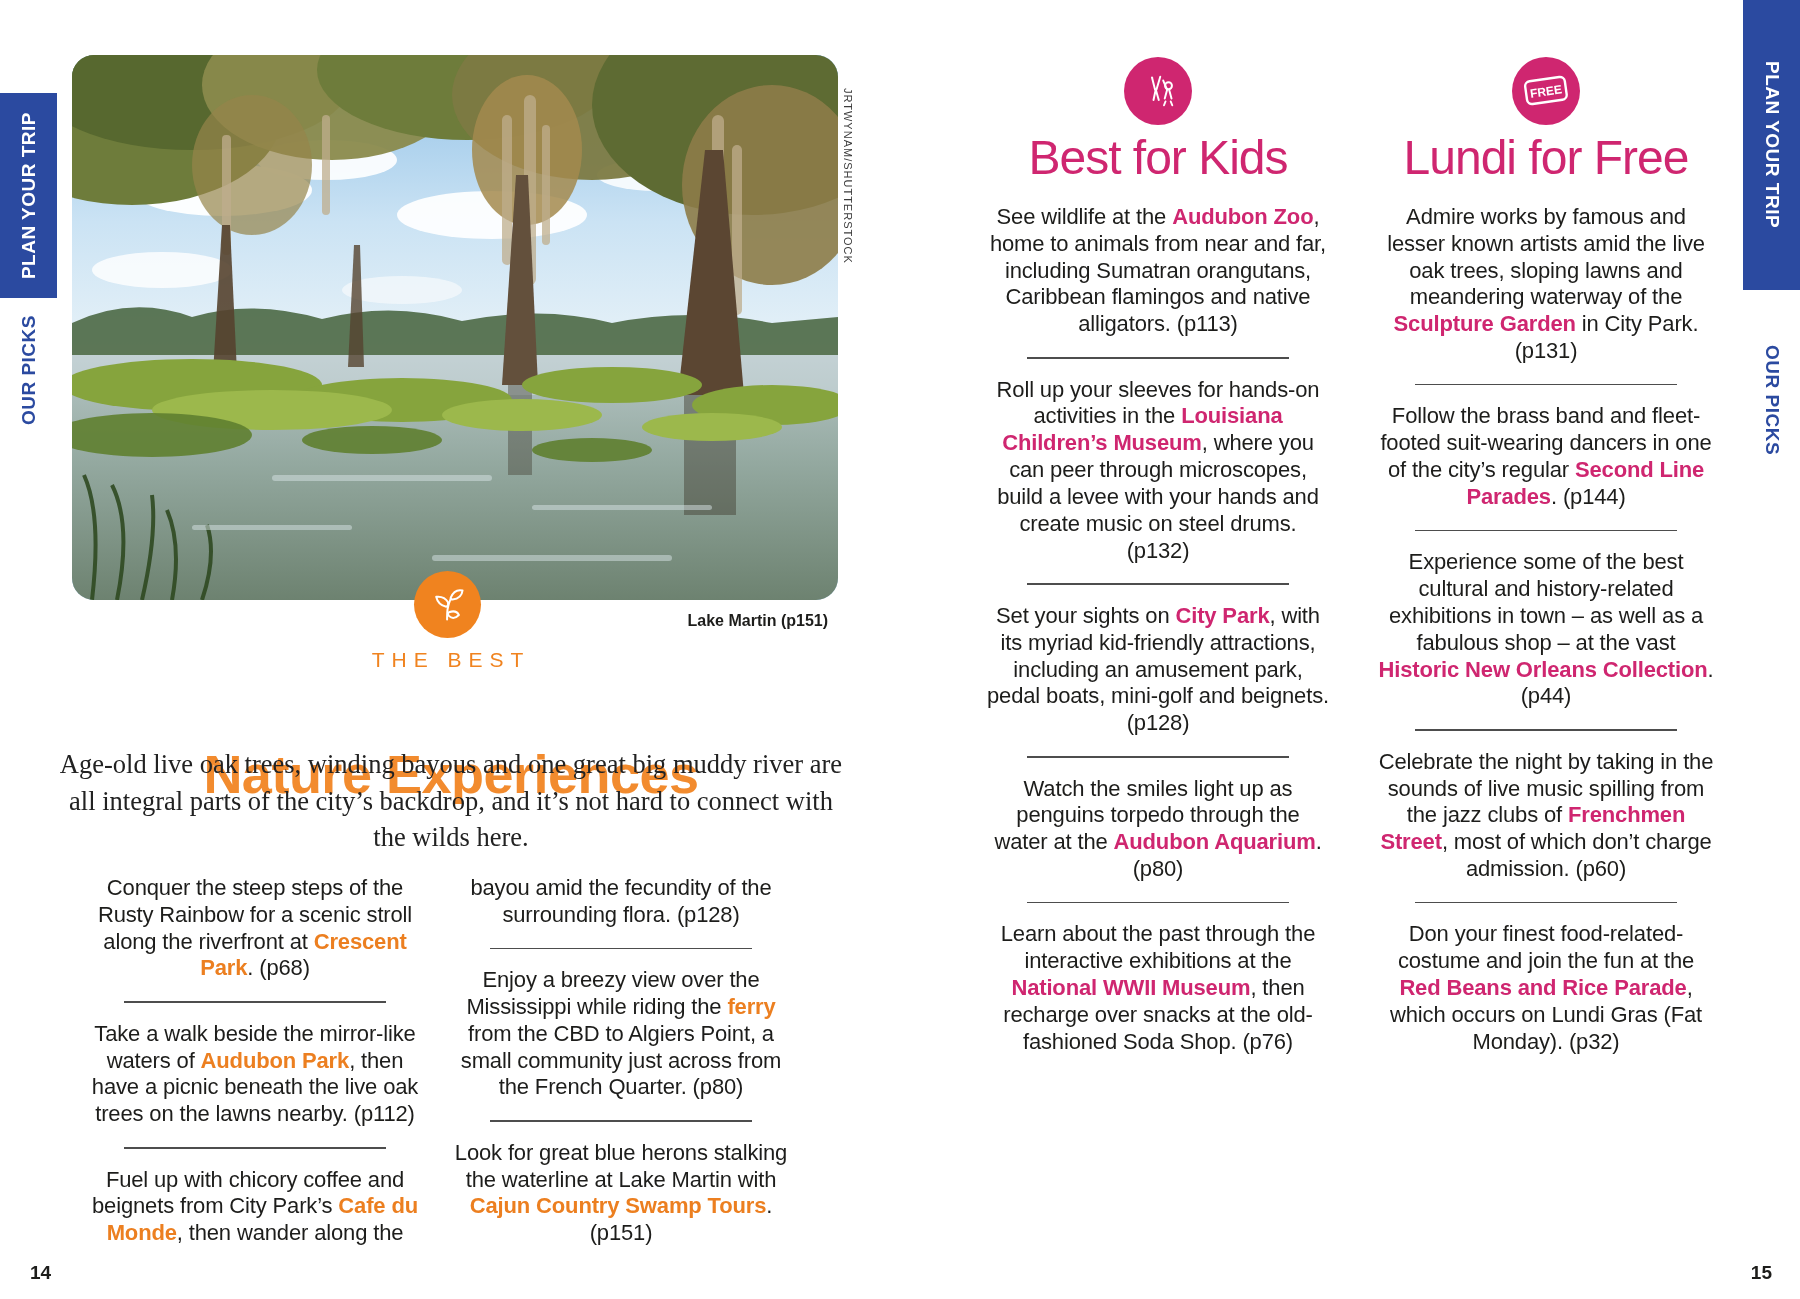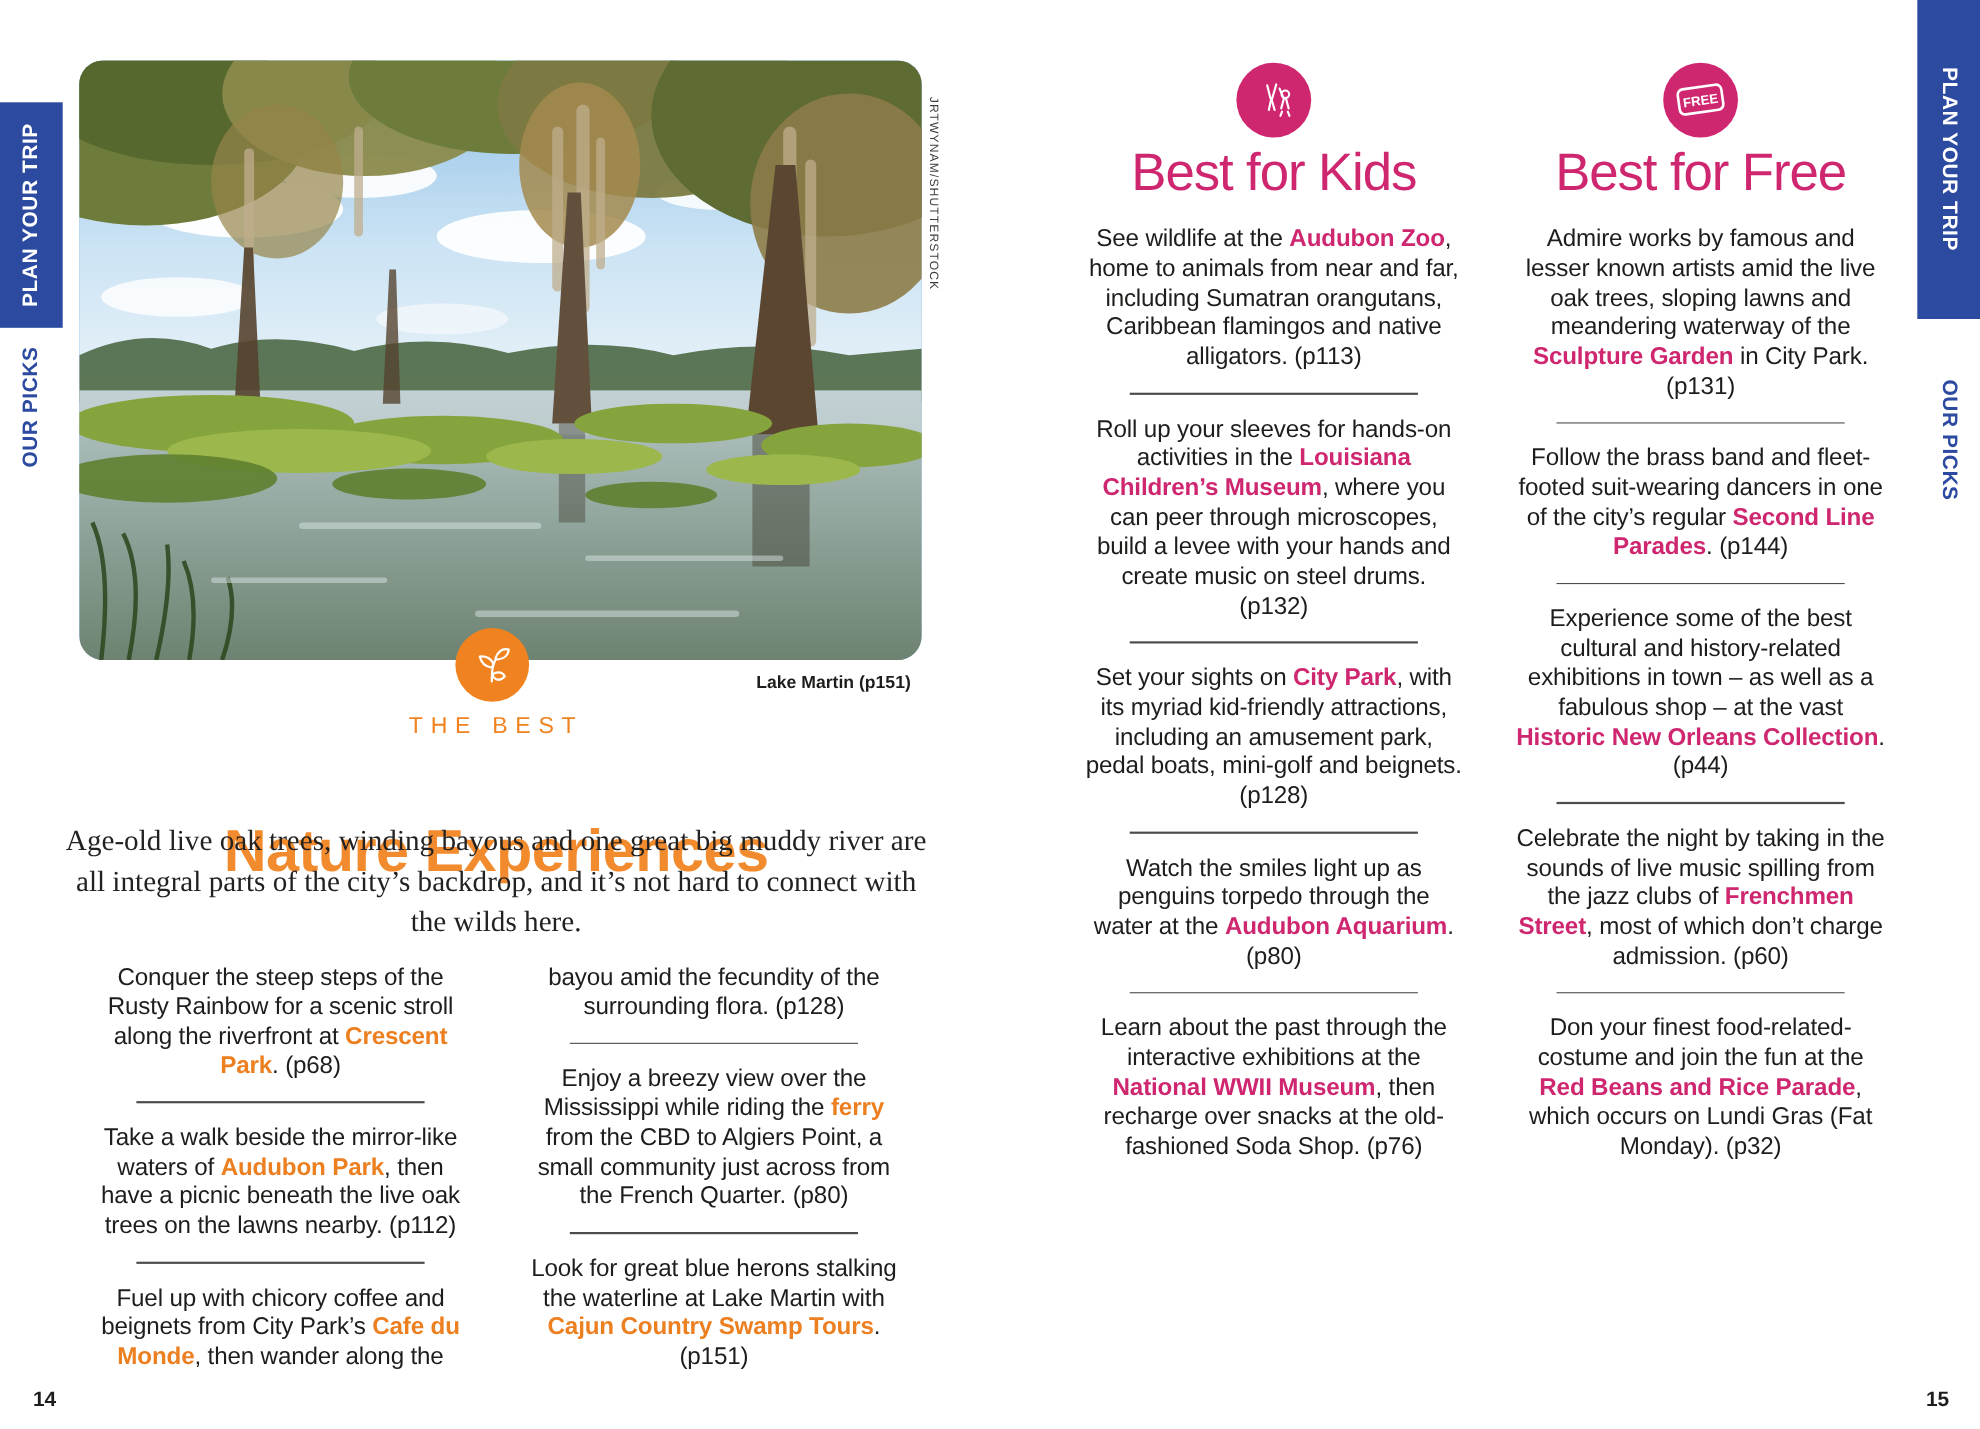--- a/index.html
+++ b/index.html
@@ -31,21 +31,21 @@
   .photo{position:absolute;left:72px;top:55px;width:766px;height:545px;border-radius:22px;overflow:hidden;background:#9cc6e8;}
   .photo svg{display:block;width:100%;height:100%;}
   .credit{position:absolute;left:842px;top:88px;writing-mode:vertical-rl;font-size:11px;letter-spacing:1px;color:#3b3b3b;}
   .caption{position:absolute;left:500px;top:612px;width:328px;text-align:right;font-weight:bold;font-size:16px;}
   
   .badge{position:absolute;left:414px;top:571px;width:67px;height:67px;border-radius:50%;background:var(--orange);display:flex;align-items:center;justify-content:center;}
   .kicker{position:absolute;left:72px;top:648px;width:758px;text-align:center;color:var(--orange);font-weight:normal;font-size:21px;letter-spacing:7px;}
   .page-title{position:absolute;left:36px;top:707px;width:830px;text-align:center;color:#f28b2e;font-weight:bold;font-size:54px;letter-spacing:-.5px;}
   .intro{position:absolute;left:50px;top:746px;width:802px;text-align:center;font-family:"Liberation Serif",serif;font-size:26.5px;line-height:1.38;color:#222;}
   
-  .cols-left{position:absolute;left:72px;top:863px;width:760px;display:flex;gap:28px;}
+  .cols-left{position:absolute;left:72px;top:863px;width:760px;display:flex;}
   .col{width:366px;}
   .item{margin:12px;text-align:center;font-size:22px;line-height:1.22;letter-spacing:-.15px;}
   .divider{width:262px;height:1.5px;background:var(--divider);margin:19px auto 18px;}
   .orange-hl .hl{color:var(--orange-hl);font-weight:bold;}
   .pink-hl .hl{color:var(--pink);font-weight:bold;}
   
   .best-col{position:absolute;top:0;width:366px;}
   .best-kids{left:975px;}
   .best-free{left:1363px;}
   .icon-circle{width:68px;height:68px;border-radius:50%;background:var(--pink);margin:57px auto 0;display:flex;align-items:center;justify-content:center;}
@@ -231,21 +231,21 @@
 
 <div class="best-col best-free">
   <div class="icon-circle">
     <svg width="68" height="68" viewBox="0 0 68 68">
       <g transform="rotate(-8 34 34)">
         <rect x="14" y="22" width="40" height="23" rx="5" stroke="#ffffff" stroke-width="2.4" fill="none"></rect>
         <text x="34" y="38.5" text-anchor="middle" fill="#ffffff" font-family="Liberation Sans, sans-serif" font-size="12" font-weight="bold">FREE</text>
       </g>
     </svg>
   </div>
-  <h2 class="best-head">Best for Free</h2>
+  <h2 class="best-head">Lundi for Free</h2>
   <div class="best-items pink-hl">
       <p class="item"><span>Admire works by famous and lesser known artists amid the live oak trees, sloping lawns and meandering waterway of the </span><span class="hl">Sculpture Garden</span><span> in City Park. (p131)</span></p>
       <div class="divider"></div>
       <p class="item"><span>Follow the brass band and fleet-footed suit-wearing dancers in one of the city’s regular </span><span class="hl">Second Line Parades</span><span>. (p144)</span></p>
       <div class="divider"></div>
       <p class="item"><span>Experience some of the best cultural and history-related exhibitions in town – as well as a fabulous shop – at the vast </span><span class="hl">Historic New Orleans Collection</span><span>. (p44)</span></p>
       <div class="divider"></div>
       <p class="item"><span>Celebrate the night by taking in the sounds of live music spilling from the jazz clubs of </span><span class="hl">Frenchmen Street</span><span>, most of which don’t charge admission. (p60)</span></p>
       <div class="divider"></div>
       <p class="item"><span>Don your finest food-related-costume and join the fun at the </span><span class="hl">Red Beans and Rice Parade</span><span>, which occurs on Lundi Gras (Fat Monday). (p32)</span></p>

